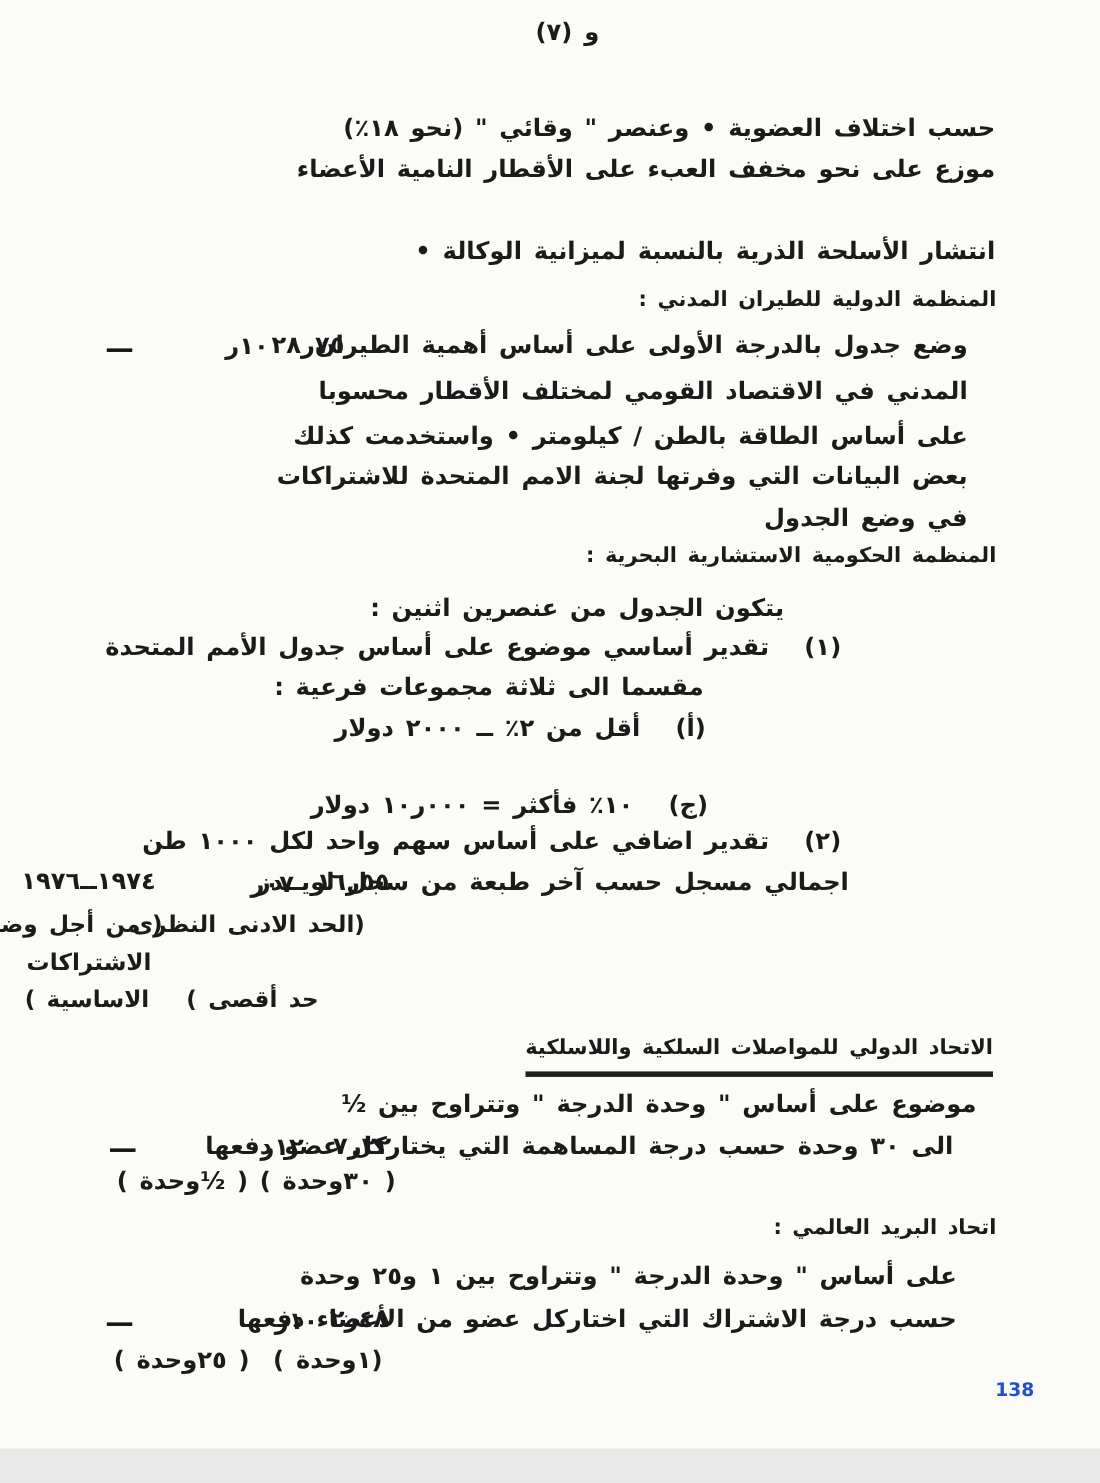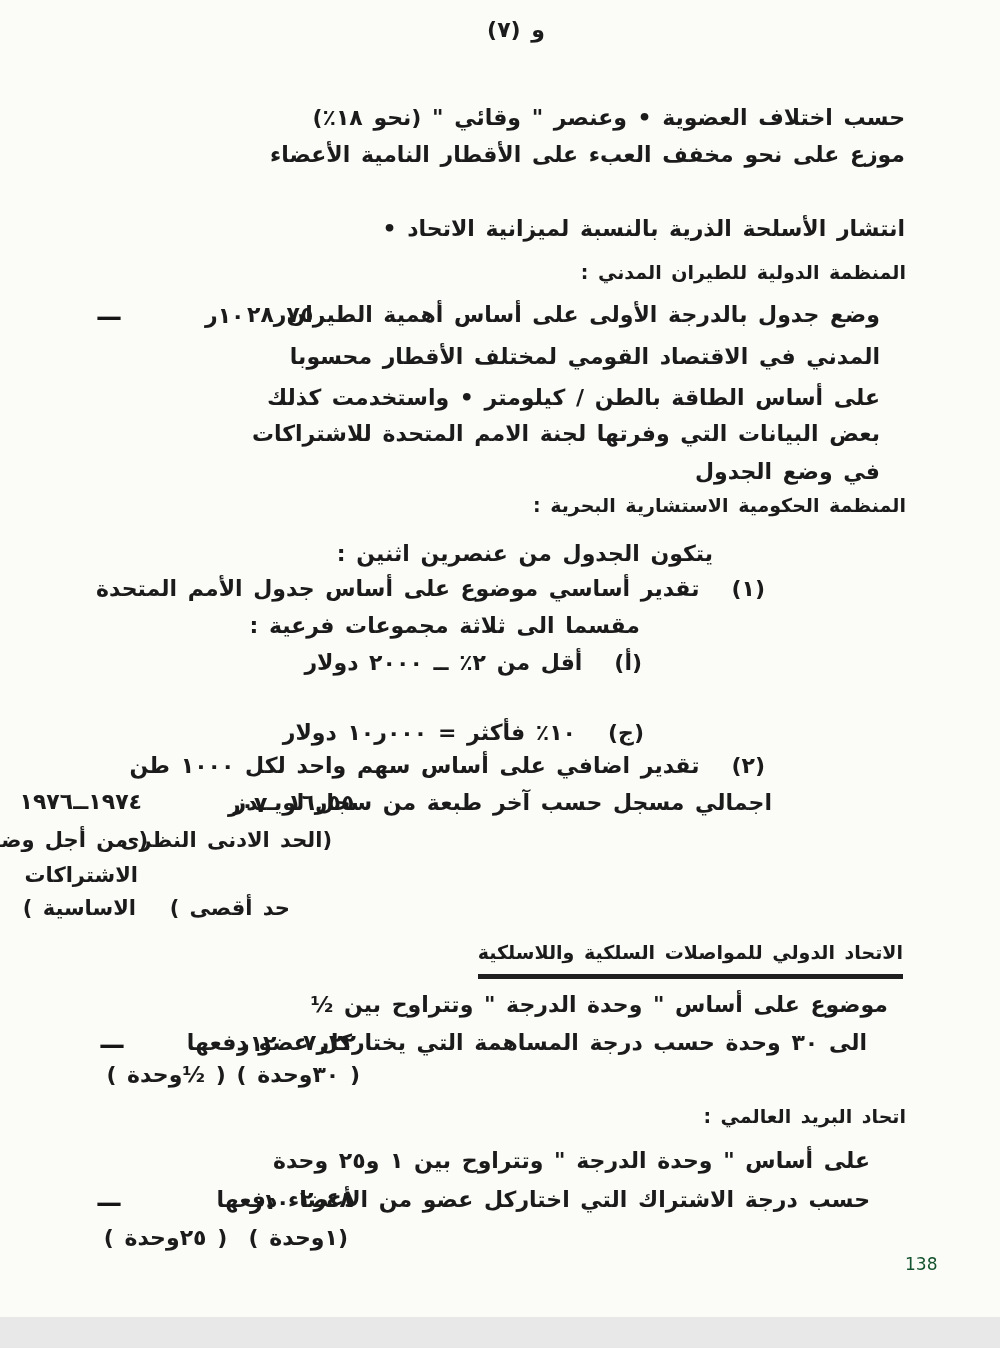--- a/index.html
+++ b/index.html
@@ -40,36 +40,36 @@
     line-height:0.4;
   }
   .underlined{
     border-bottom:5px solid #1f1f1f;
     padding-bottom:9px;
   }
   .pageno{
     position:absolute;
     font-family:"DejaVu Sans", sans-serif;
     font-size:17px;
-    font-weight:400;
-    color:#14532d;
+    font-weight:700;
+    color:#1d4ed8;
     direction:ltr;
   }
   .smaller{font-size:21px;}
 </style>
 </head>
 <body>
 
 <div class="page">
 
   <div class="ln" style="top:16px;right:455px;">و (٧)</div>
 
   <div class="ln" style="top:104px;right:95px;">حسب اختلاف العضوية • وعنصر " وقائي " (نحو ١٨‏٪)</div>
   <div class="ln" style="top:141px;right:95px;">موزع على نحو مخفف العبء على الأقطار النامية الأعضاء</div>
-  <div class="ln" style="top:215px;right:95px;">انتشار الأسلحة الذرية بالنسبة لميزانية الاتحاد •</div>
+  <div class="ln" style="top:215px;right:95px;">انتشار الأسلحة الذرية بالنسبة لميزانية الوكالة •</div>
 
   <div class="ln hd" style="top:261px;right:94px;">المنظمة الدولية للطيران المدني :</div>
   <div class="ln" style="top:301px;right:120px;">وضع جدول بالدرجة الأولى على أساس أهمية الطيران</div>
   <div class="ln" style="top:343px;right:120px;">المدني في الاقتصاد القومي لمختلف الأقطار محسوبا</div>
   <div class="ln" style="top:384px;right:120px;">على أساس الطاقة بالطن / كيلومتر • واستخدمت كذلك</div>
   <div class="ln" style="top:420px;right:120px;">بعض البيانات التي وفرتها لجنة الامم المتحدة للاشتراكات</div>
   <div class="ln" style="top:458px;right:120px;">في وضع الجدول</div>
   <div class="num" style="top:302px;left:247px;">٧٥ر٢٨</div>
   <div class="num" style="top:303px;left:205px;">١٠ر</div>
   <div class="dash" style="top:312px;left:96px;">—</div>

